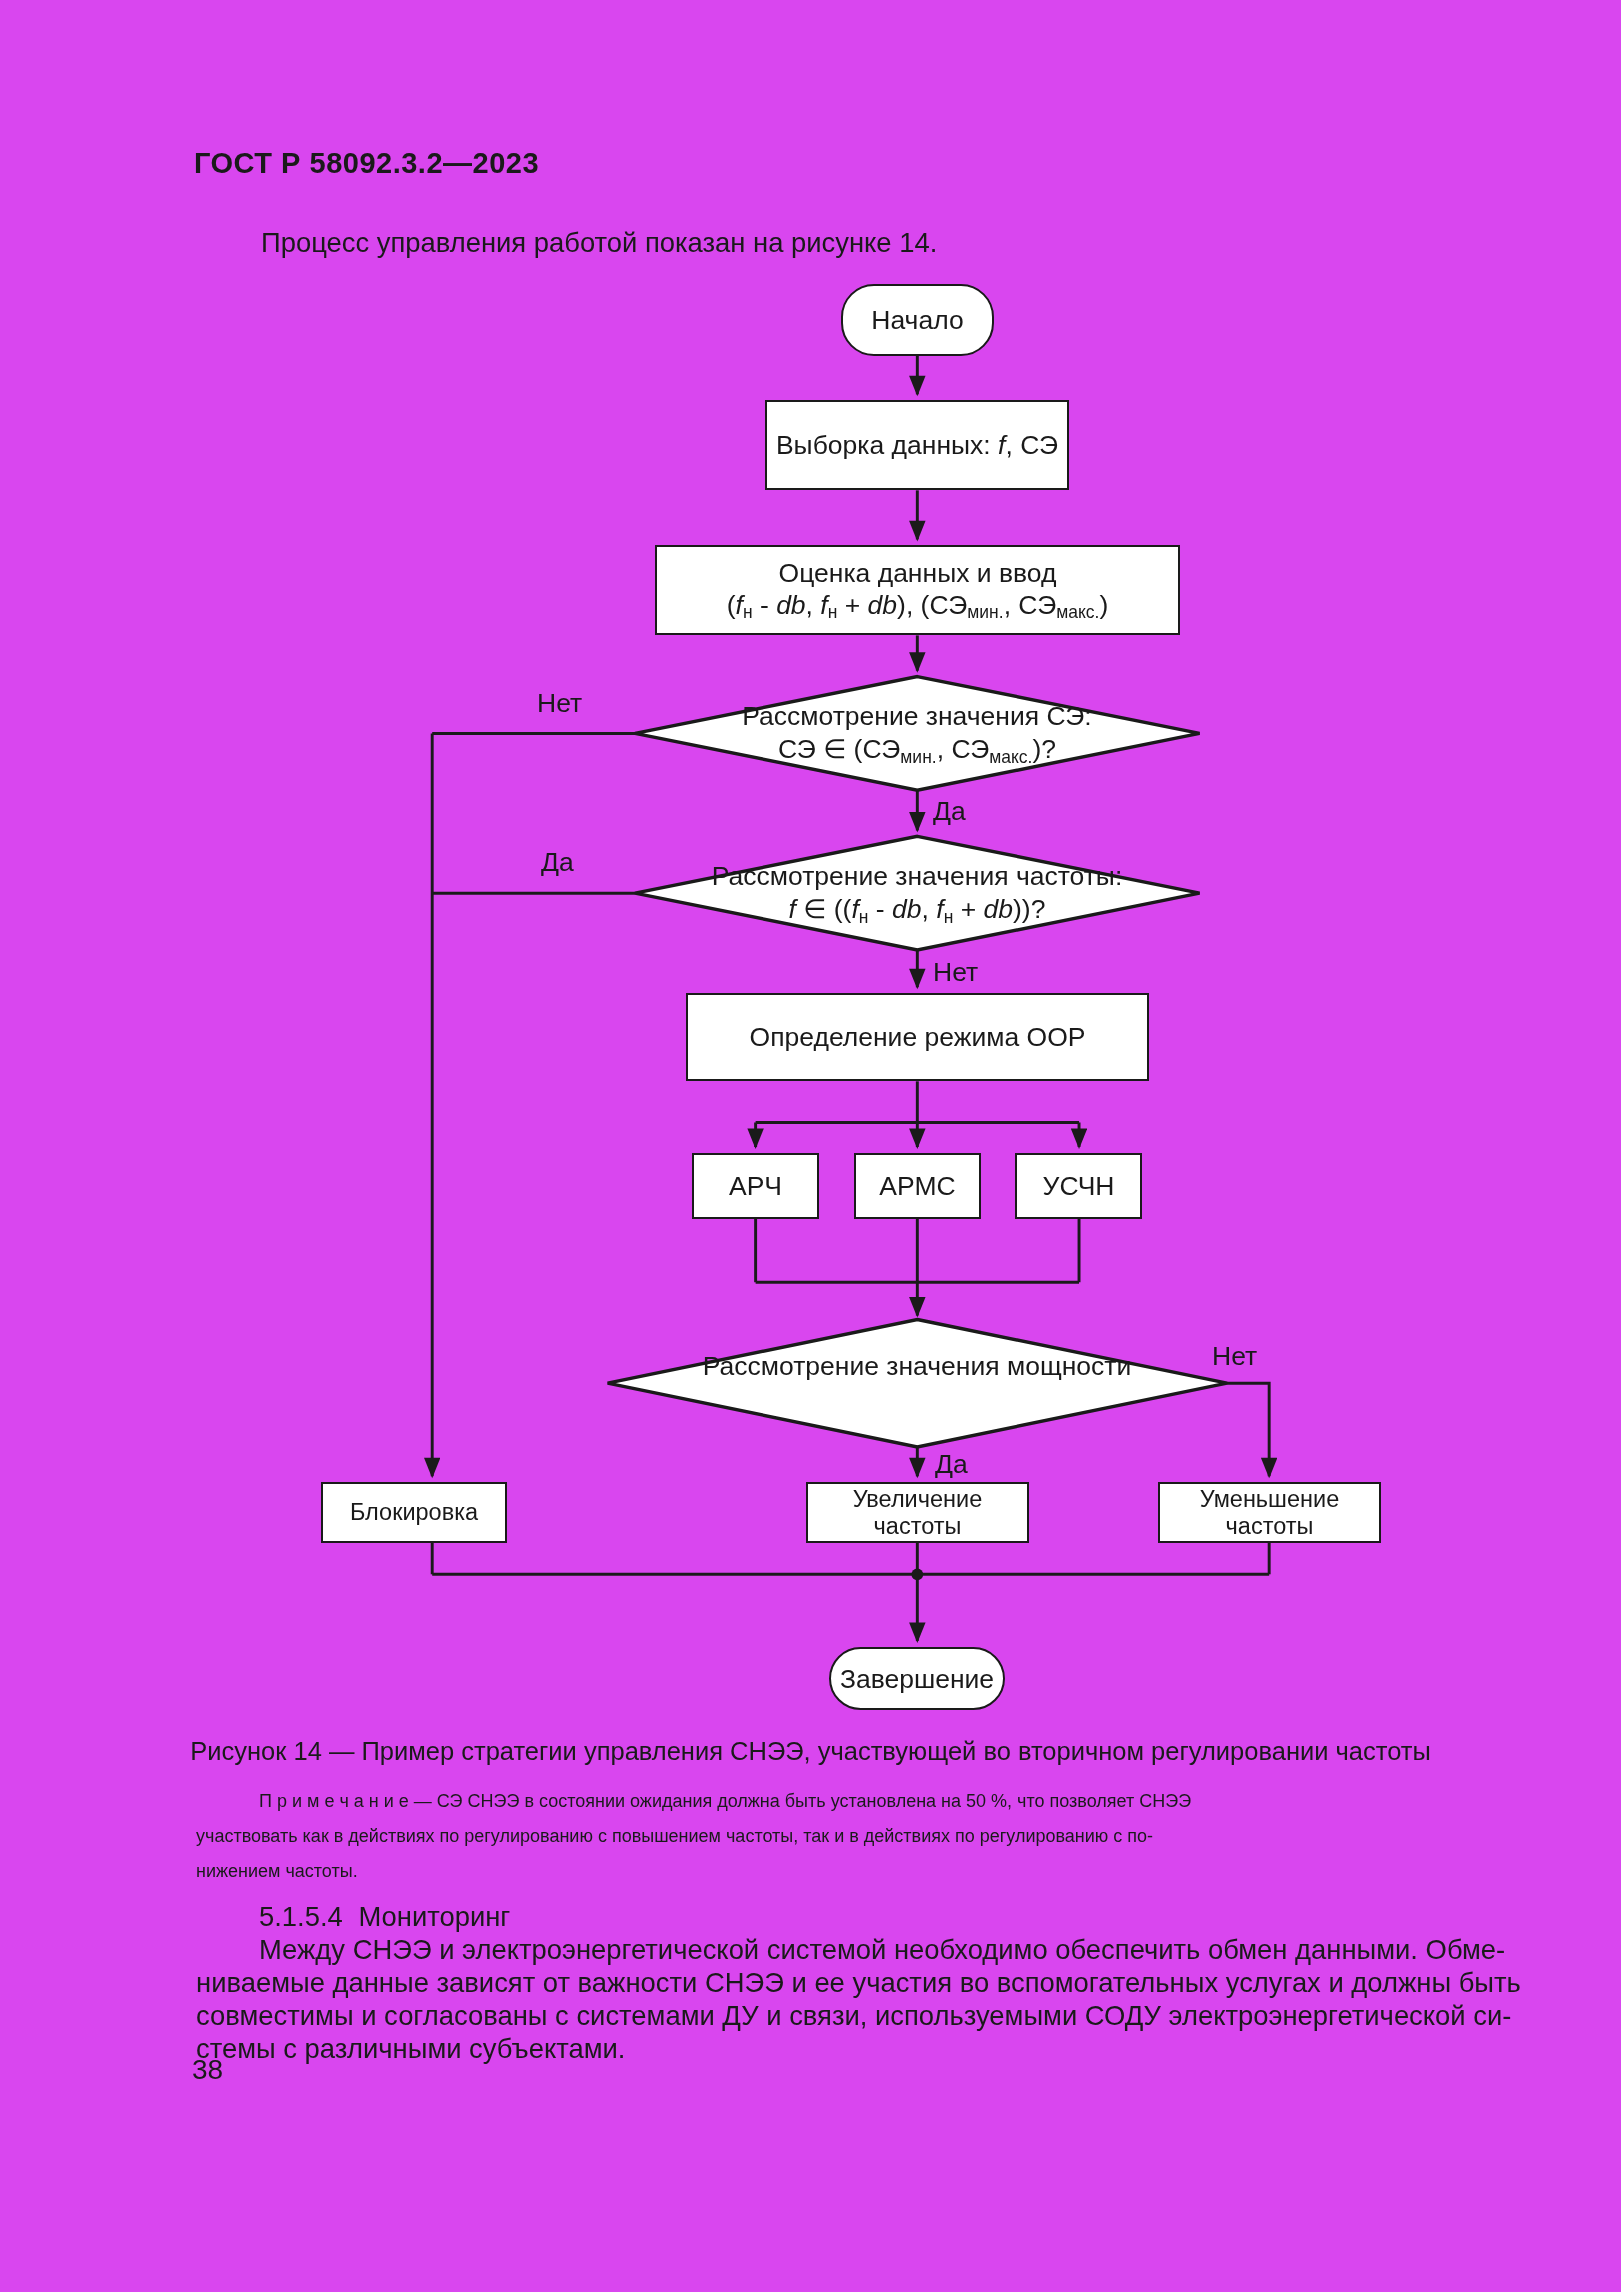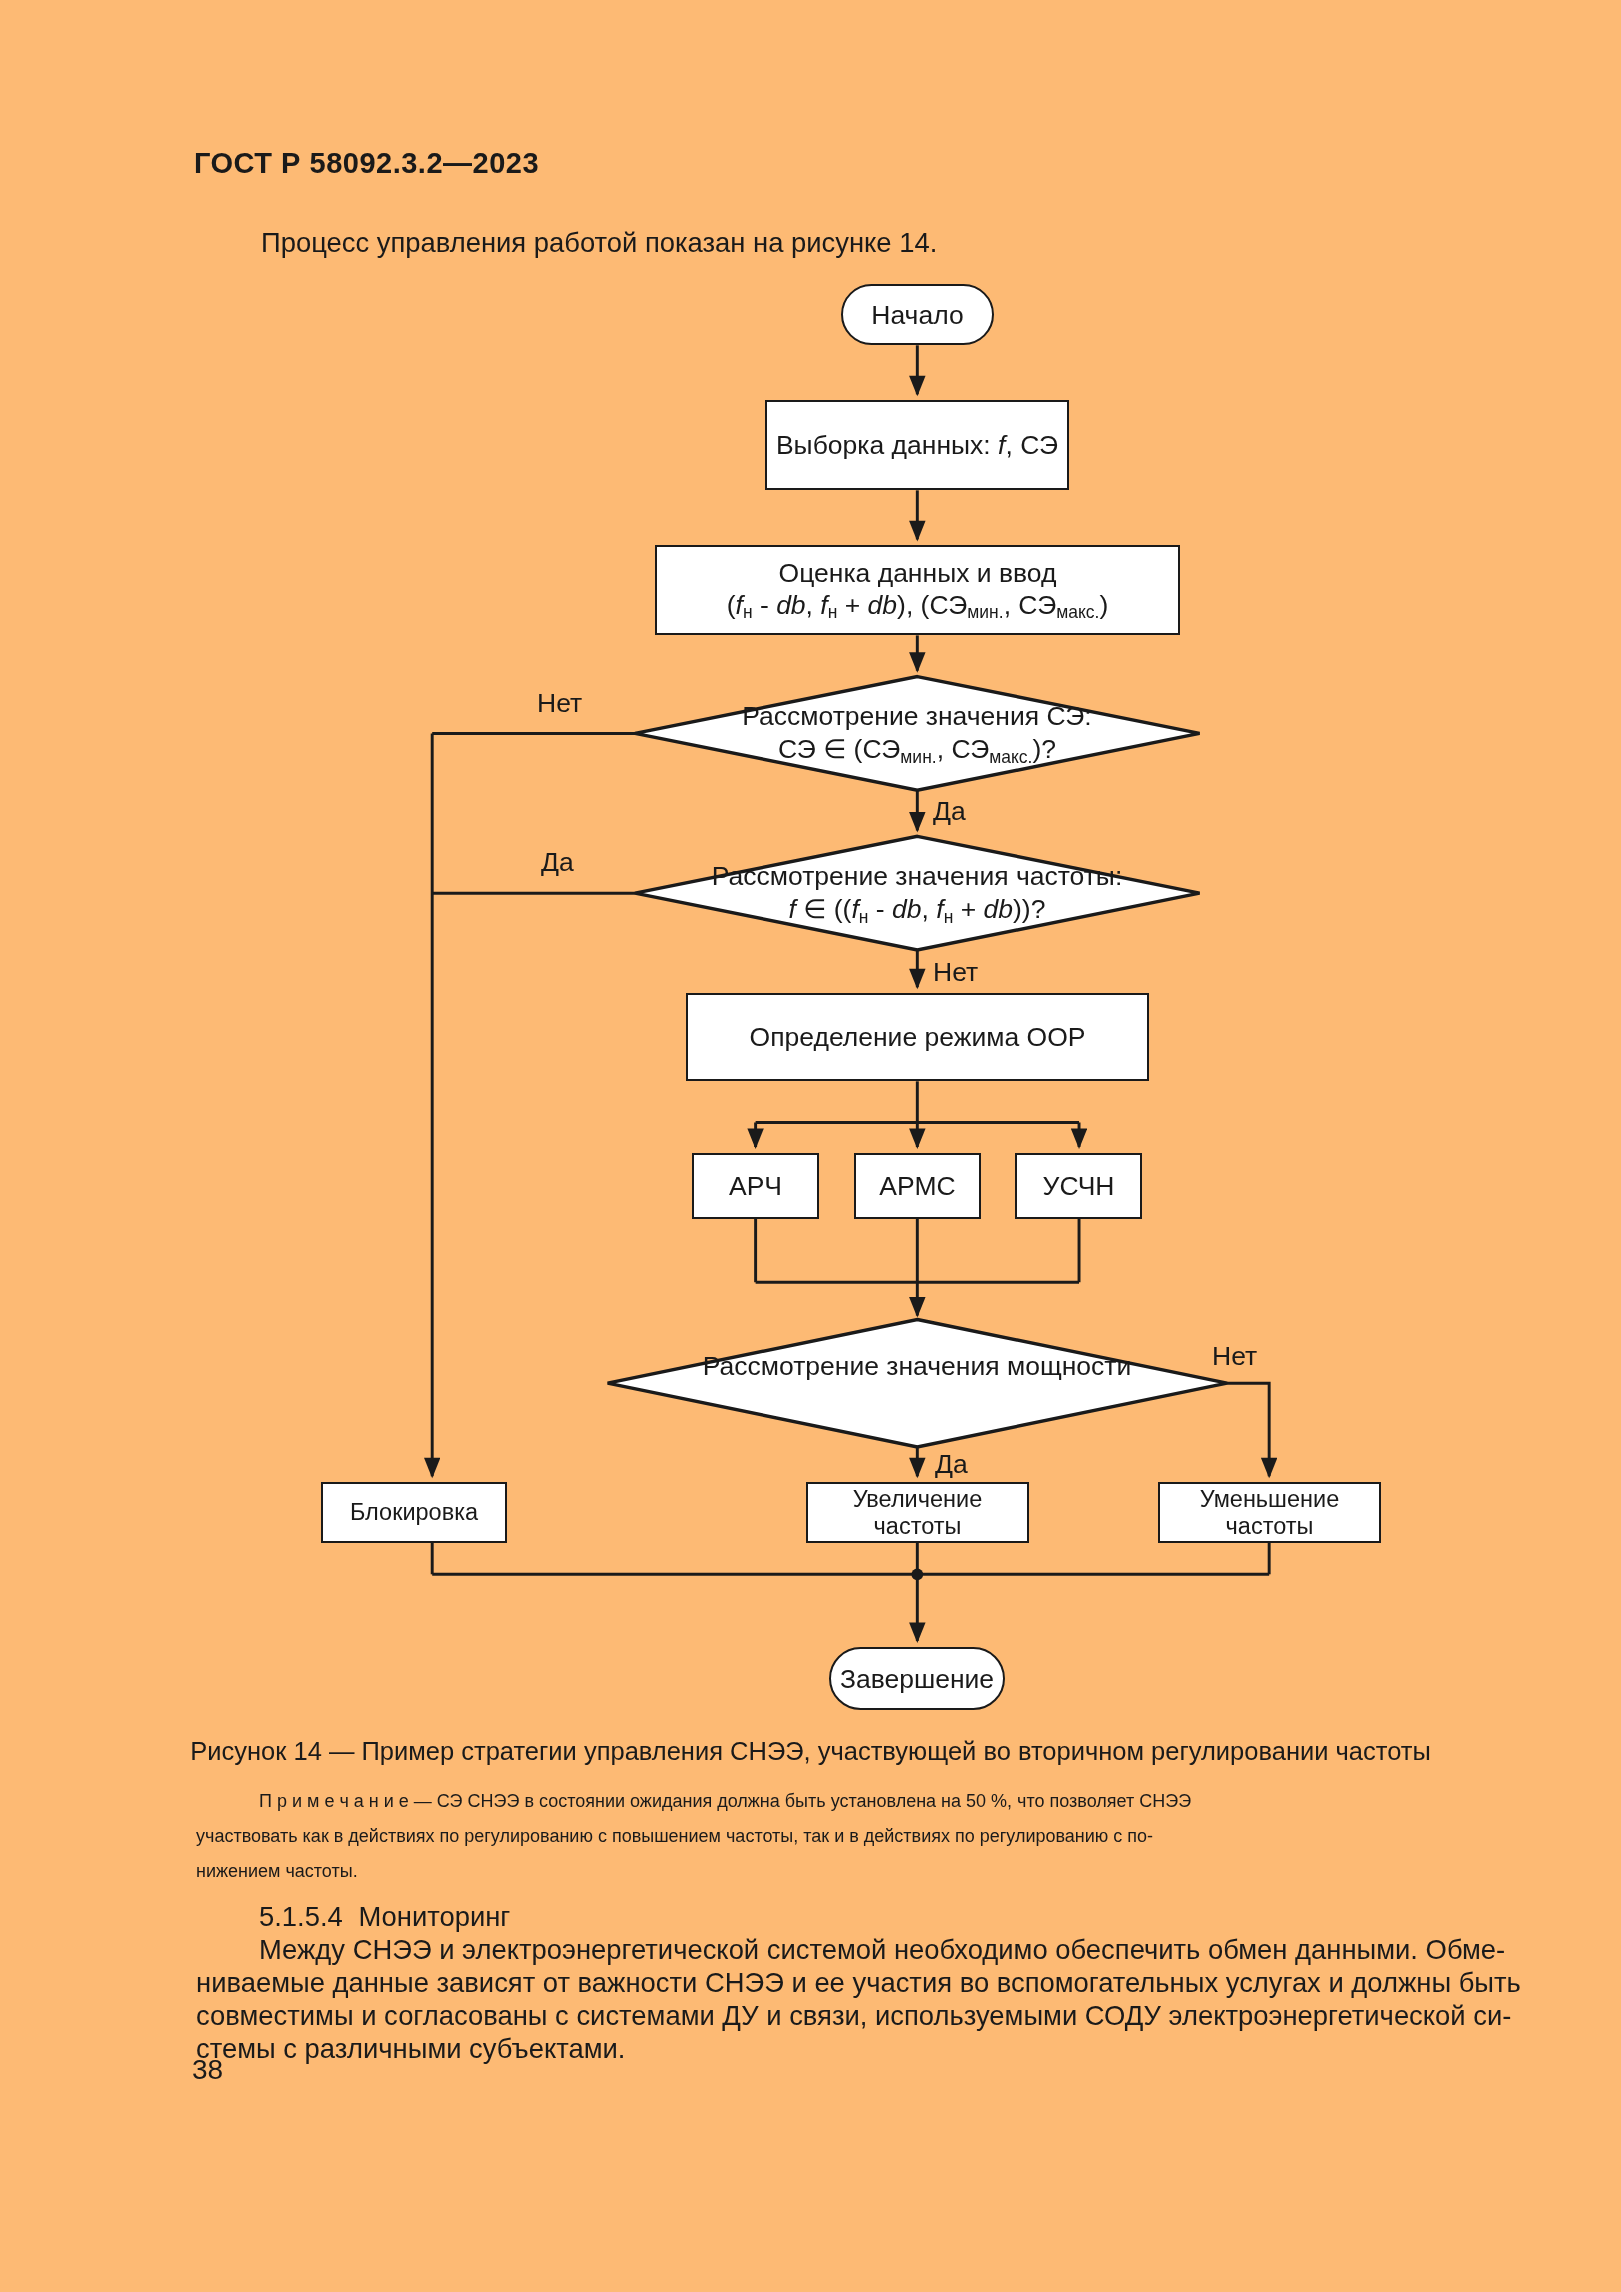--- a/index.html
+++ b/index.html
@@ -1,19 +1,19 @@
 <!DOCTYPE html>
 <html lang="ru"><head>
 <meta charset="utf-8">
 <style>
   html,body{margin:0;padding:0;background:#e8e8e8;}
   .page{
     position:relative;
     width:1621px;height:2293px;
-    background:#fdba74;
+    background:#d946ef;
     font-family:"Liberation Sans", sans-serif;
     color:#1a1a1a;
     overflow:hidden;
     margin:0 auto;
   }
   .abs{position:absolute;}
   .doc-header{left:194px;top:147px;font-size:29px;font-weight:bold;letter-spacing:0.5px;}
   .intro{left:261px;top:227px;font-size:27.4px;}
   
   .node{
@@ -102,21 +102,21 @@
       <line x1="936" y1="1606" x2="936" y2="1674" marker-end="url(#ah)"></line>
     </g>
     <circle cx="936" cy="1606" r="6" fill="#1a1a1a"></circle>
     <g fill="#ffffff" stroke="#1a1a1a" stroke-width="3.5">
       <polygon points="936,690 1224,748 936,806 648,748"></polygon>
       <polygon points="936,853 1224,911 936,969 648,911"></polygon>
       <polygon points="936,1346 1252,1411 936,1476 620,1411"></polygon>
     </g>
   </svg>
 
-  <div class="node pill" style="left:841px;top:284px;width:153px;height:61px;">Начало</div>
+  <div class="node pill" style="left:841px;top:284px;width:153px;height:72px;">Начало</div>
 
   <div class="node" style="left:765px;top:400px;width:304px;height:90px;">
       <span><span>Выборка данных: </span><span class="i">f</span><span>, СЭ</span></span>
     </div>
 
   <div class="node" style="left:655px;top:545px;width:525px;height:90px;">
     <div>
       <div>Оценка данных и ввод</div>
       <div><span><span>(</span><span class="i">f</span><span class="sub">н</span><span> - </span><span class="i">db</span><span>, </span><span class="i">f</span><span class="sub">н</span><span> + </span><span class="i">db</span><span>), (СЭ</span><span class="sub">мин.</span><span>, СЭ</span><span class="sub">макс.</span><span>)</span></span></div>
     </div>

